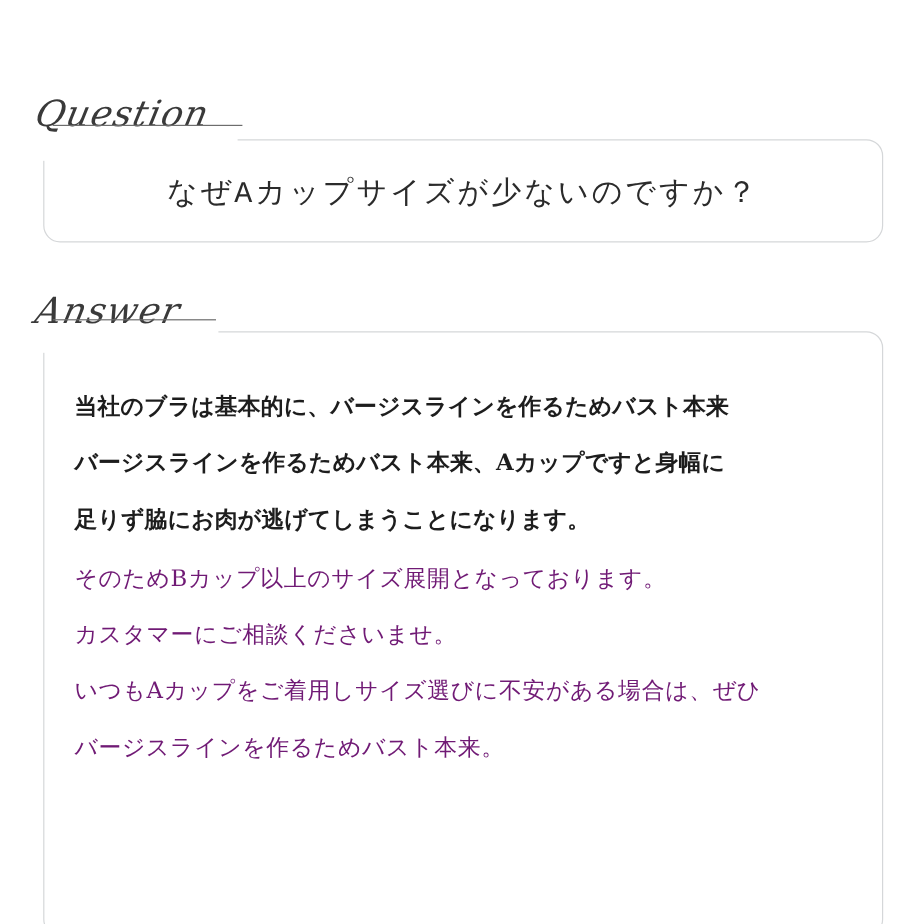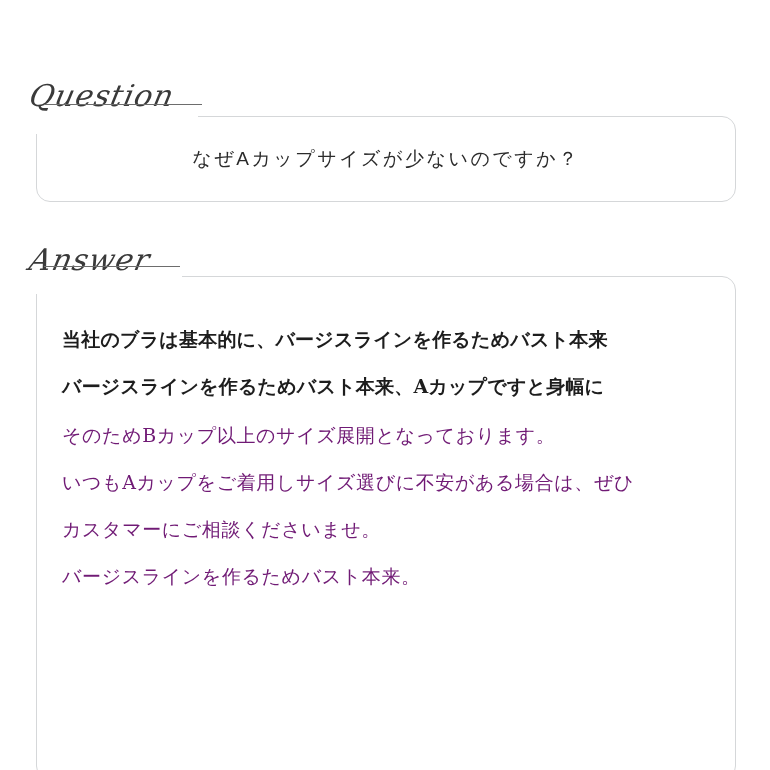--- a/index.html
+++ b/index.html
@@ -120,22 +120,22 @@
   
   .question-text {
     position: absolute;
     left: 0;
     top: 0;
     width: 100%;
     height: 100%;
     display: flex;
     align-items: center;
     justify-content: center;
-    font-family: Liberation Sans, sans-serif;
-    font-size: 19px;
+    font-family: Liberation Mono, monospace;
+    font-size: 25px;
     letter-spacing: 2.5px;
     color: #2b2b2b;
     z-index: 1;
   }
 
   
   .answer-text {
     position: absolute;
     left: 26px;
     top: 40px;
@@ -176,25 +176,26 @@
     <span class="word">Question</span>
   </div>
   <div class="script-underline q-underline"></div>
 
   <div class="qa-block answer-block">
     <div class="frame"></div>
     <div class="answer-text">
       <div class="ans-group-top">
         <div class="ans-line bold">当社のブラは基本的に、バージスラインを作るためバスト本来</div>
         <div class="ans-line bold">バージスラインを作るためバスト本来、Aカップですと身幅に</div>
+        <div class="ans-line bold">足りず脇にお肉が逃げてしまうことになります。</div>
       </div>
       <div>
         <div class="ans-line">そのためBカップ以上のサイズ展開となっております。</div>
+        <div class="ans-line">カスタマーにご相談くださいませ。</div>
         <div class="ans-line">いつもAカップをご着用しサイズ選びに不安がある場合は、ぜひ</div>
-        <div class="ans-line">カスタマーにご相談くださいませ。</div>
         <div class="ans-line">バージスラインを作るためバスト本来。</div>
       </div>
     </div>
   </div>
   <div class="label-mask a-mask"></div>
   <div class="script-label a-label">
     <span class="word">Answer</span>
   </div>
   <div class="script-underline a-underline"></div>
 

